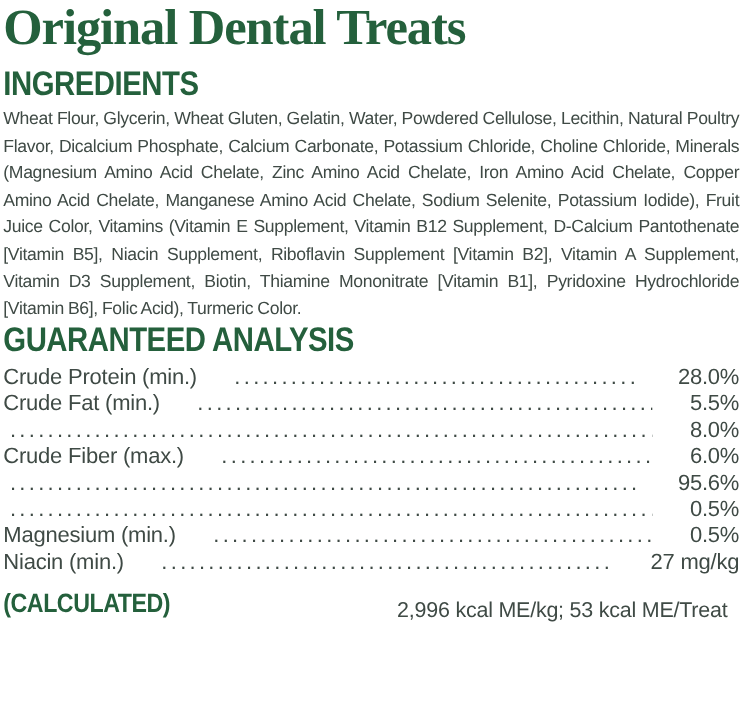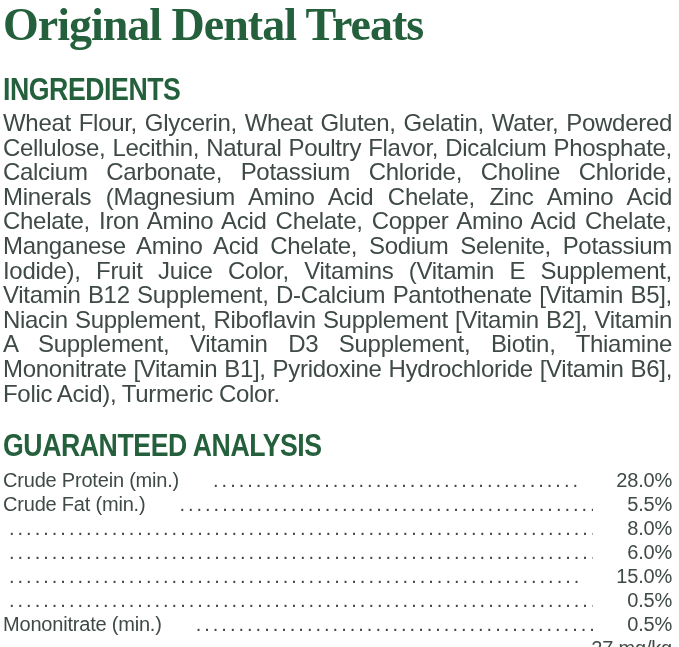--- a/index.html
+++ b/index.html
@@ -31,31 +31,31 @@
     display:inline-block;
     font-weight:700;
     font-size:31px;
     line-height:30px;
     color:var(--green);
     letter-spacing:-0.5px;
     transform:scaleX(0.86);
     transform-origin:left center;
     white-space:nowrap;
   }
-  .ing-heading-wrap{margin-top:26px;}
+  .ing-heading-wrap{margin-top:12px;}
   .ingredients-text{
     margin-top:6px;
-    font-size:24px;
+    font-size:16px;
     line-height:24.6px;
     letter-spacing:-0.3px;
     word-spacing:-0.5px;
     text-align:justify;
     color:var(--ink);
   }
-  .ga-heading-wrap{margin-top:25px;}
+  .ga-heading-wrap{margin-top:0;}
   .analysis{
     margin-top:7px;
   }
   .analysis-row{
     display:flex;
     align-items:center;
     font-size:20px;
     line-height:24px;
     letter-spacing:-0.2px;
     color:var(--ink);
@@ -135,41 +135,44 @@
     <div class="analysis-row">
       <span class="analysis-label">Crude Fat (min.)</span>
       <span class="dots">........................................................................................................................</span>
       <span class="analysis-value">5.5%</span>
     </div>
     <div class="analysis-row">
       <span class="dots">........................................................................................................................</span>
       <span class="analysis-value">8.0%</span>
     </div>
     <div class="analysis-row">
+      <span class="analysis-label">Crude Fiber (max.)</span>
       <span class="dots">........................................................................................................................</span>
       <span class="analysis-value">6.0%</span>
     </div>
     <div class="analysis-row">
       <span class="dots">........................................................................................................................</span>
-      <span class="analysis-value">15.0%</span>
+      <span class="analysis-value">95.6%</span>
     </div>
     <div class="analysis-row">
       <span class="dots">........................................................................................................................</span>
       <span class="analysis-value">0.5%</span>
     </div>
     <div class="analysis-row">
-      <span class="analysis-label">Mononitrate (min.)</span>
+      <span class="analysis-label">Magnesium (min.)</span>
       <span class="dots">........................................................................................................................</span>
       <span class="analysis-value">0.5%</span>
     </div>
     <div class="analysis-row">
+      <span class="analysis-label">Niacin (min.)</span>
       <span class="dots">........................................................................................................................</span>
       <span class="analysis-value">27 mg/kg</span>
     </div>
   </div>
 
   <div class="calorie">
     <div class="calorie-headings">
       <div><span class="calorie-h2">(CALCULATED)</span></div>
     </div>
+    <div class="calorie-value">2,996 kcal ME/kg; 53 kcal ME/Treat</div>
   </div>
 
 </div>
 
 </body></html>

